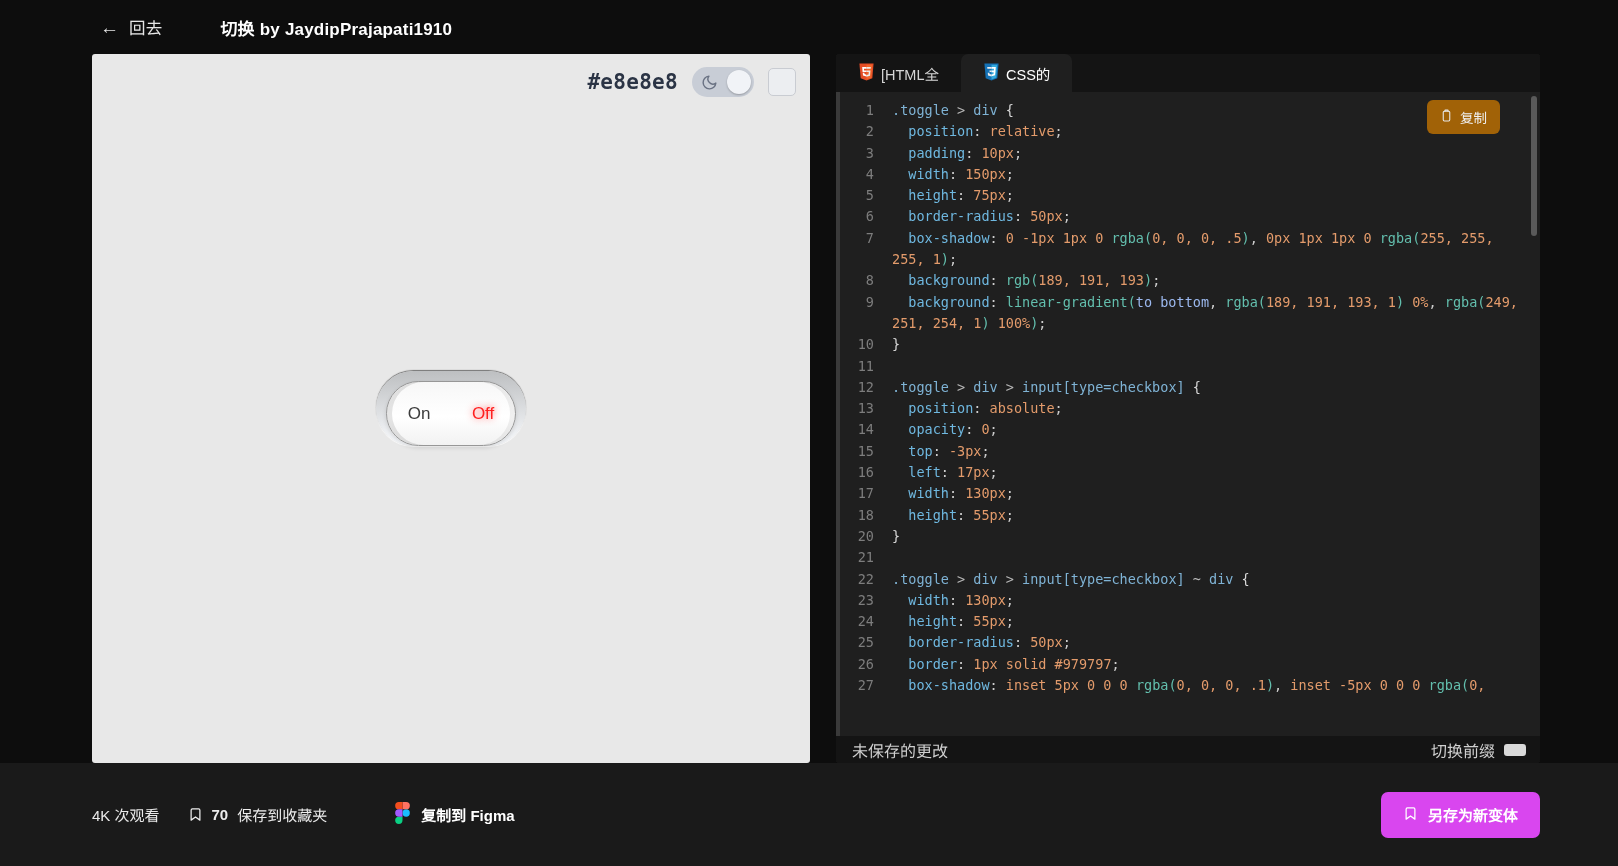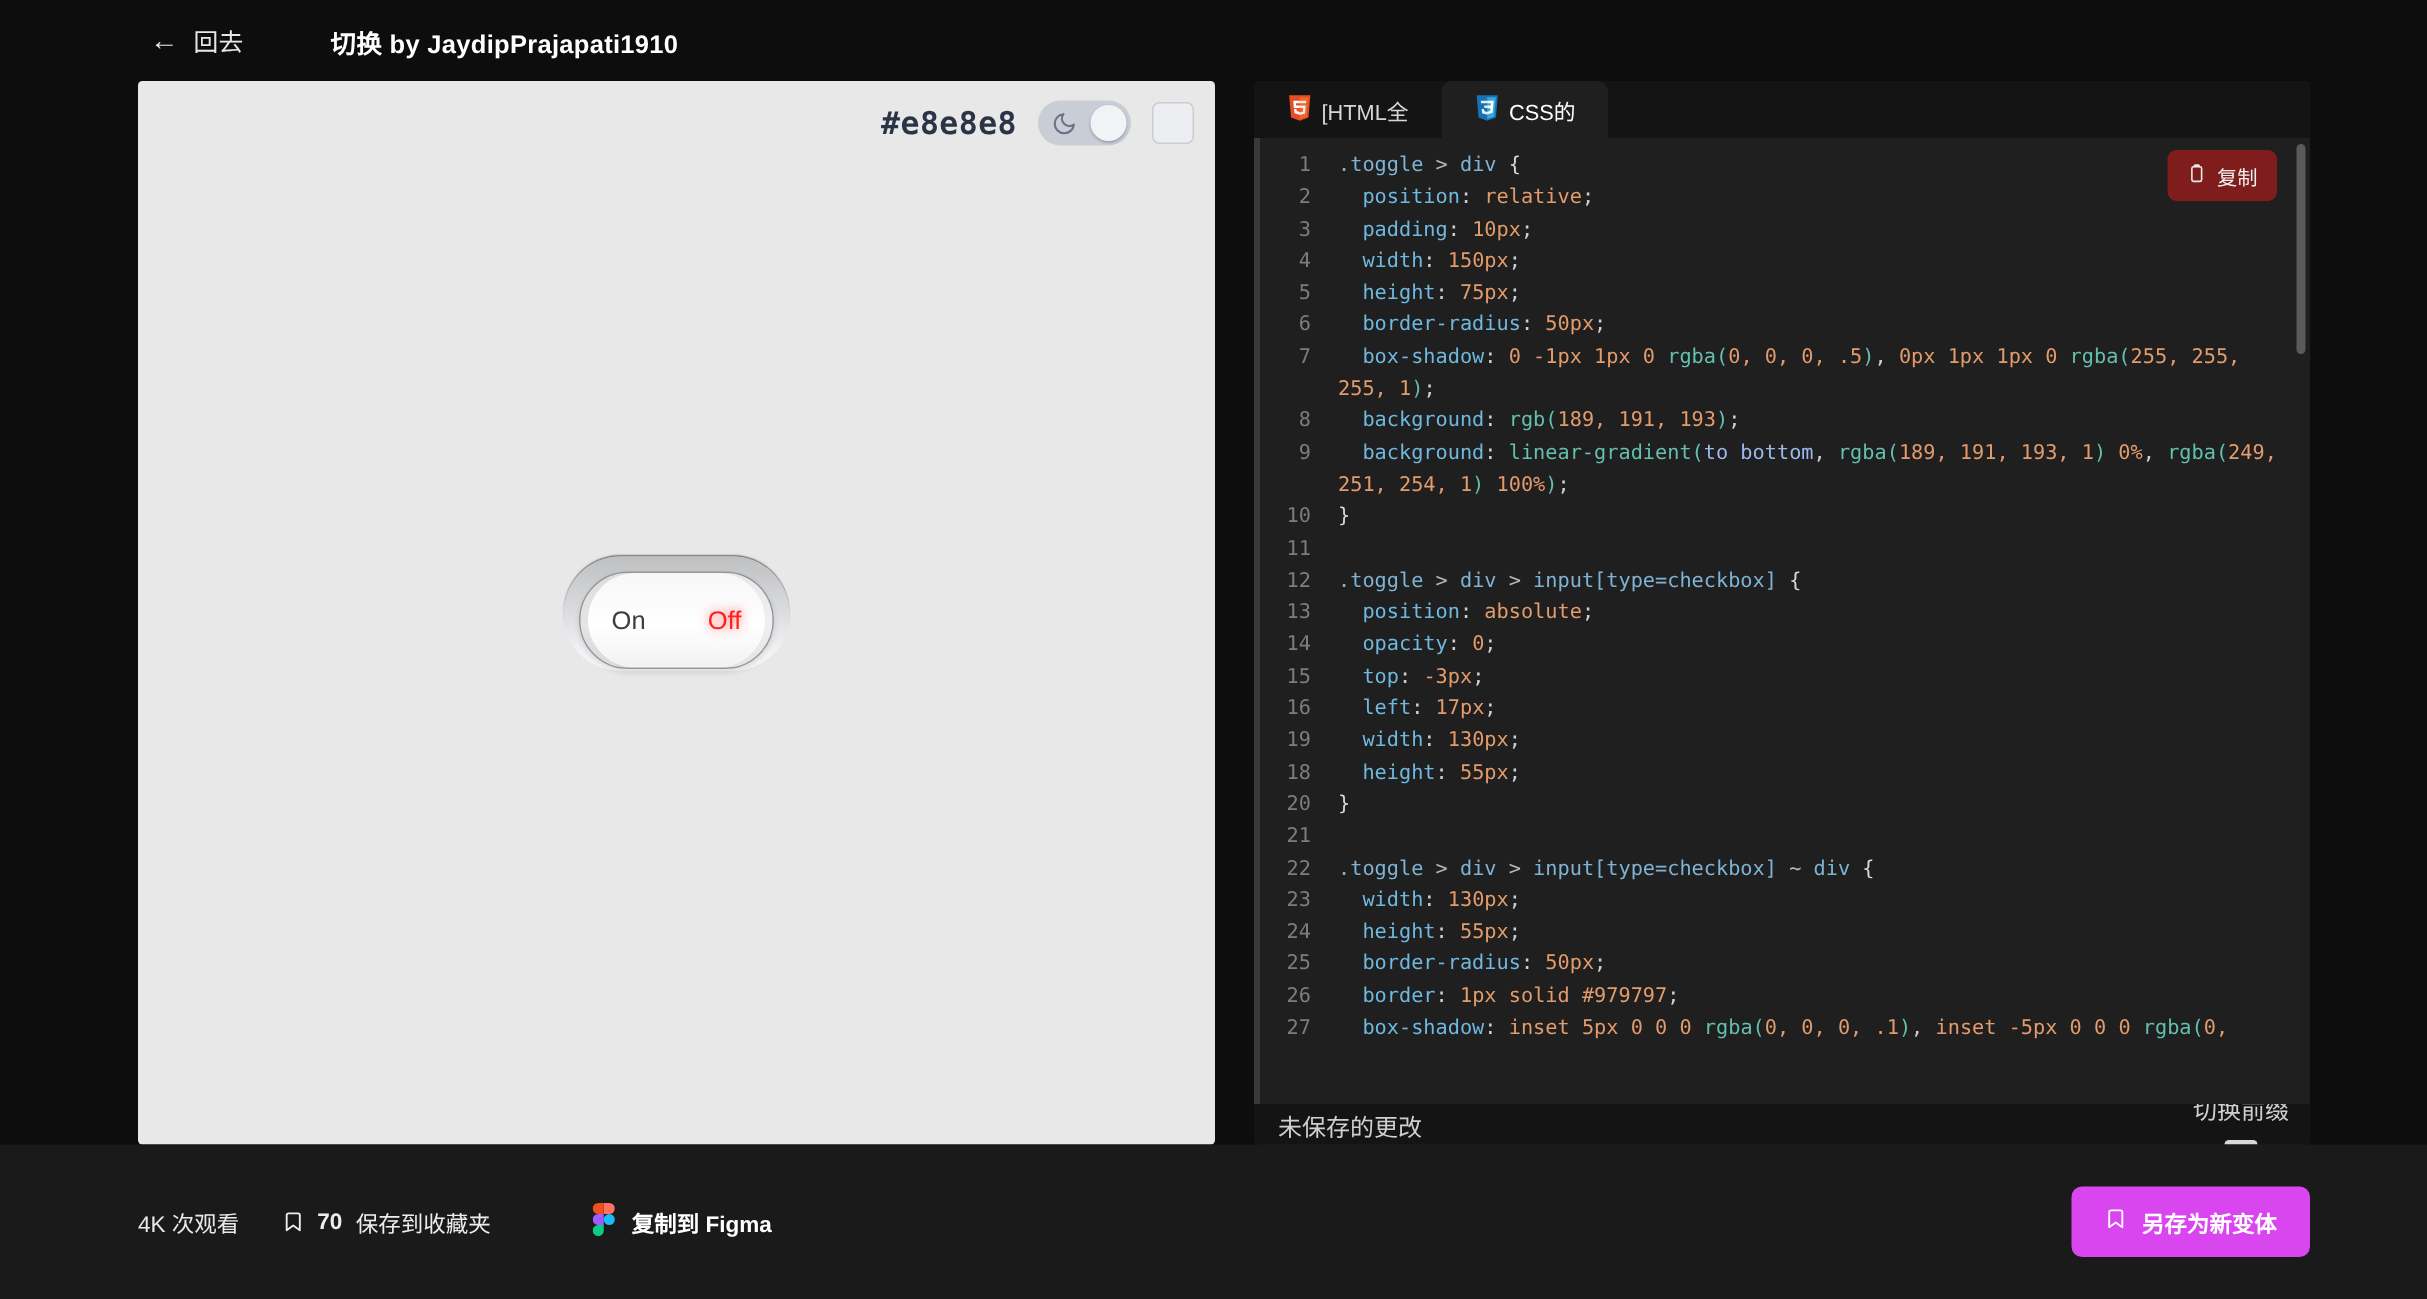--- a/index.html
+++ b/index.html
@@ -177,23 +177,23 @@
   .t-comb { color: #b8b8b8; }
   .t-prop { color: #6fb8e0; }
   .t-val  { color: #e39b6b; }
   .t-num  { color: #e39b6b; }
   .t-fn   { color: #63bfae; }
   .t-kw   { color: #9cb9ef; }
   .t-punc { color: #cfcfcf; }
   .t-brace{ color: #d8d8d8; }
 
   .copy-btn {
-    position: absolute; top: 8px; right: 22px;
+    position: absolute; top: 8px; right: 40px;
     display: flex; align-items: center; gap: 7px;
-    background: #7f1d1d;
+    background: #a16207;
     color: #f0f0f0;
     font-size: 13.5px;
     padding: 7px 13px;
     border-radius: 6px;
     cursor: pointer;
     z-index: 5;
   }
   .code-scrollbar {
     position: absolute; top: 4px; right: 3px;
     width: 6px; height: 140px;
@@ -201,21 +201,21 @@
     cursor: pointer; z-index: 4;
   }
 
   .code-status {
     height: 27px; flex: 0 0 27px;
     background: #141414;
     display: flex; align-items: center; justify-content: space-between;
     padding: 0 14px 0 16px;
     font-size: 16px; color: #cfcfcf;
   }
-  .status-right { display: flex; align-items: center; gap: 9px; flex-direction: column; }
+  .status-right { display: flex; align-items: center; gap: 9px; }
   .mini-toggle {
     width: 22px; height: 12px; border-radius: 3px;
     background: #d9d9d9;
   }
 
   
   .footer {
     height: 103px; flex: 0 0 103px;
     background: #1a1a1a;
     display: flex; align-items: center;
@@ -344,21 +344,21 @@
             <div class="code-line"><span class="ln">7</span><span class="lc"><span class="t-punc">  </span><span class="t-prop">box-shadow</span><span class="t-punc">: </span><span class="t-num">0 -1px 1px 0 </span><span class="t-fn">rgba(</span><span class="t-num">0, 0, 0, .5</span><span class="t-fn">)</span><span class="t-punc">, </span><span class="t-num">0px 1px 1px 0 </span><span class="t-fn">rgba(</span><span class="t-num">255, 255, 255, 1</span><span class="t-fn">)</span><span class="t-punc">;</span></span></div>
             <div class="code-line"><span class="ln">8</span><span class="lc"><span class="t-punc">  </span><span class="t-prop">background</span><span class="t-punc">: </span><span class="t-fn">rgb(</span><span class="t-num">189, 191, 193</span><span class="t-fn">)</span><span class="t-punc">;</span></span></div>
             <div class="code-line"><span class="ln">9</span><span class="lc"><span class="t-punc">  </span><span class="t-prop">background</span><span class="t-punc">: </span><span class="t-fn">linear-gradient(</span><span class="t-kw">to bottom</span><span class="t-punc">, </span><span class="t-fn">rgba(</span><span class="t-num">189, 191, 193, 1</span><span class="t-fn">)</span><span class="t-num"> 0%</span><span class="t-punc">, </span><span class="t-fn">rgba(</span><span class="t-num">249, 251, 254, 1</span><span class="t-fn">)</span><span class="t-num"> 100%</span><span class="t-fn">)</span><span class="t-punc">;</span></span></div>
             <div class="code-line"><span class="ln">10</span><span class="lc"><span class="t-brace">}</span></span></div>
             <div class="code-line"><span class="ln">11</span><span class="lc"></span></div>
             <div class="code-line"><span class="ln">12</span><span class="lc"><span class="t-sel">.toggle</span><span class="t-comb"> &gt; </span><span class="t-sel">div</span><span class="t-comb"> &gt; </span><span class="t-sel">input[type=checkbox]</span><span class="t-brace"> {</span></span></div>
             <div class="code-line"><span class="ln">13</span><span class="lc"><span class="t-punc">  </span><span class="t-prop">position</span><span class="t-punc">: </span><span class="t-val">absolute</span><span class="t-punc">;</span></span></div>
             <div class="code-line"><span class="ln">14</span><span class="lc"><span class="t-punc">  </span><span class="t-prop">opacity</span><span class="t-punc">: </span><span class="t-num">0</span><span class="t-punc">;</span></span></div>
             <div class="code-line"><span class="ln">15</span><span class="lc"><span class="t-punc">  </span><span class="t-prop">top</span><span class="t-punc">: </span><span class="t-num">-3px</span><span class="t-punc">;</span></span></div>
             <div class="code-line"><span class="ln">16</span><span class="lc"><span class="t-punc">  </span><span class="t-prop">left</span><span class="t-punc">: </span><span class="t-num">17px</span><span class="t-punc">;</span></span></div>
-            <div class="code-line"><span class="ln">19</span><span class="lc"><span class="t-punc">  </span><span class="t-prop">width</span><span class="t-punc">: </span><span class="t-num">130px</span><span class="t-punc">;</span></span></div>
+            <div class="code-line"><span class="ln">17</span><span class="lc"><span class="t-punc">  </span><span class="t-prop">width</span><span class="t-punc">: </span><span class="t-num">130px</span><span class="t-punc">;</span></span></div>
             <div class="code-line"><span class="ln">18</span><span class="lc"><span class="t-punc">  </span><span class="t-prop">height</span><span class="t-punc">: </span><span class="t-num">55px</span><span class="t-punc">;</span></span></div>
             <div class="code-line"><span class="ln">20</span><span class="lc"><span class="t-brace">}</span></span></div>
             <div class="code-line"><span class="ln">21</span><span class="lc"></span></div>
             <div class="code-line"><span class="ln">22</span><span class="lc"><span class="t-sel">.toggle</span><span class="t-comb"> &gt; </span><span class="t-sel">div</span><span class="t-comb"> &gt; </span><span class="t-sel">input[type=checkbox]</span><span class="t-comb"> ~ </span><span class="t-sel">div</span><span class="t-brace"> {</span></span></div>
             <div class="code-line"><span class="ln">23</span><span class="lc"><span class="t-punc">  </span><span class="t-prop">width</span><span class="t-punc">: </span><span class="t-num">130px</span><span class="t-punc">;</span></span></div>
             <div class="code-line"><span class="ln">24</span><span class="lc"><span class="t-punc">  </span><span class="t-prop">height</span><span class="t-punc">: </span><span class="t-num">55px</span><span class="t-punc">;</span></span></div>
             <div class="code-line"><span class="ln">25</span><span class="lc"><span class="t-punc">  </span><span class="t-prop">border-radius</span><span class="t-punc">: </span><span class="t-num">50px</span><span class="t-punc">;</span></span></div>
             <div class="code-line"><span class="ln">26</span><span class="lc"><span class="t-punc">  </span><span class="t-prop">border</span><span class="t-punc">: </span><span class="t-num">1px </span><span class="t-val">solid </span><span class="t-num">#979797</span><span class="t-punc">;</span></span></div>
             <div class="code-line"><span class="ln">27</span><span class="lc"><span class="t-punc">  </span><span class="t-prop">box-shadow</span><span class="t-punc">: </span><span class="t-val">inset </span><span class="t-num">5px 0 0 0 </span><span class="t-fn">rgba(</span><span class="t-num">0, 0, 0, .1</span><span class="t-fn">)</span><span class="t-punc">, </span><span class="t-val">inset </span><span class="t-num">-5px 0 0 0 </span><span class="t-fn">rgba(</span><span class="t-num">0,</span></span></div>
           </div>

